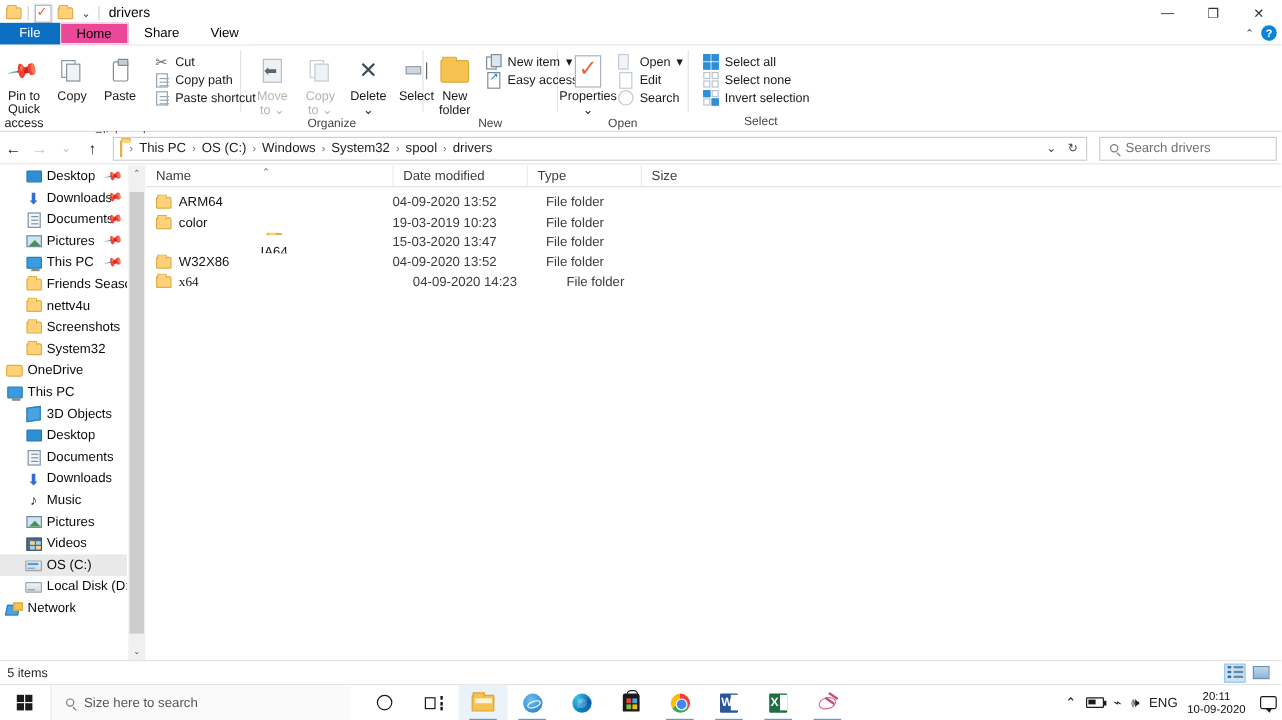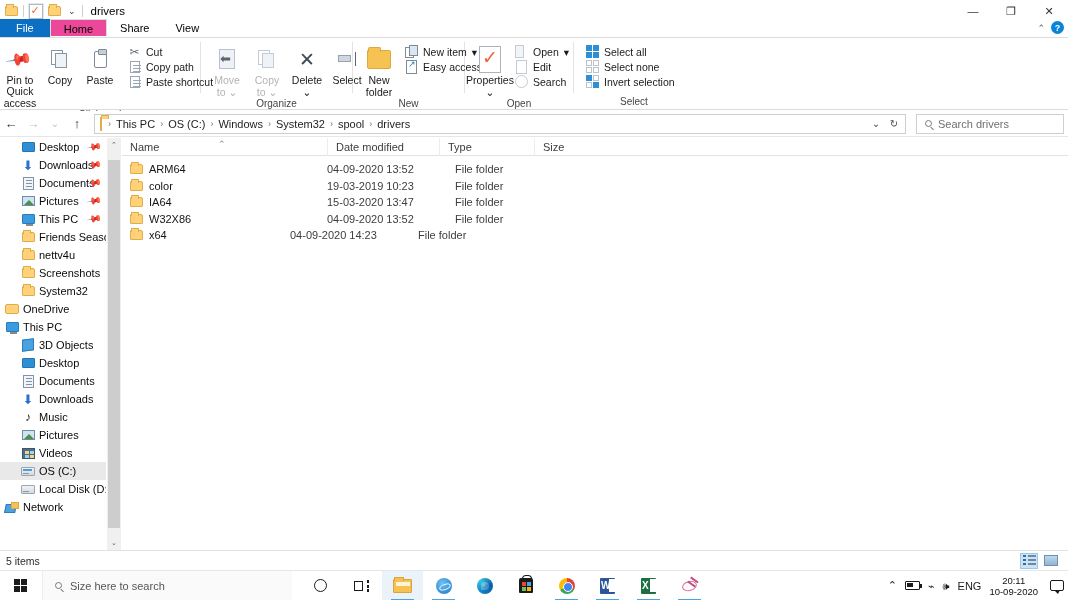--- a/index.html
+++ b/index.html
@@ -753,39 +753,39 @@
         <div class="row">
           <div class="cell name" style="width: 205px;">
             <span class="i-folder"></span>
             <span>color</span>
           </div>
           <div class="cell date" style="width: 112px;">19-03-2019 10:23</div>
           <div class="cell type" style="width: 95px;">File folder</div>
           <div class="cell size" style="width: 80px;"></div>
         </div>
         <div class="row">
-          <div class="cell name" style="width: 205px;">
+          <div class="cell name" style="width: 205px; flex-direction: column;">
             <span class="i-folder"></span>
             <span>IA64</span>
           </div>
           <div class="cell date" style="width: 112px;">15-03-2020 13:47</div>
           <div class="cell type" style="width: 95px;">File folder</div>
           <div class="cell size" style="width: 80px;"></div>
         </div>
         <div class="row">
           <div class="cell name" style="width: 205px;">
             <span class="i-folder"></span>
             <span>W32X86</span>
           </div>
           <div class="cell date" style="width: 112px;">04-09-2020 13:52</div>
           <div class="cell type" style="width: 95px;">File folder</div>
           <div class="cell size" style="width: 80px;"></div>
         </div>
         <div class="row">
-          <div class="cell name" style="width: 168px;">
+          <div class="cell name" style="width: 222px; font-family: Liberation Serif, serif;">
             <span class="i-folder"></span>
             <span>x64</span>
           </div>
           <div class="cell date" style="width: 112px;">04-09-2020 14:23</div>
           <div class="cell type" style="width: 95px;">File folder</div>
           <div class="cell size" style="width: 80px;"></div>
         </div>
       </div>
   </div>
 

